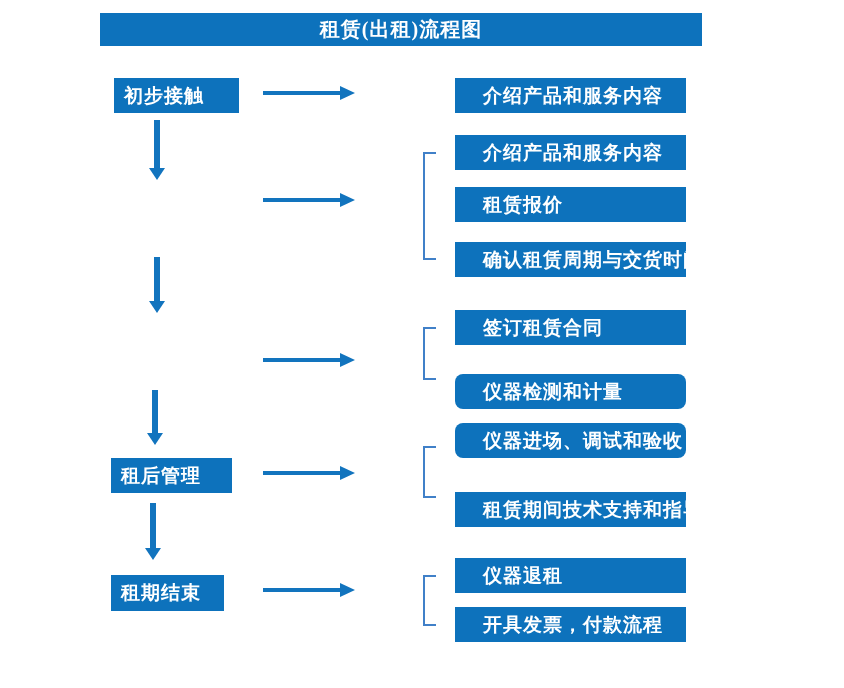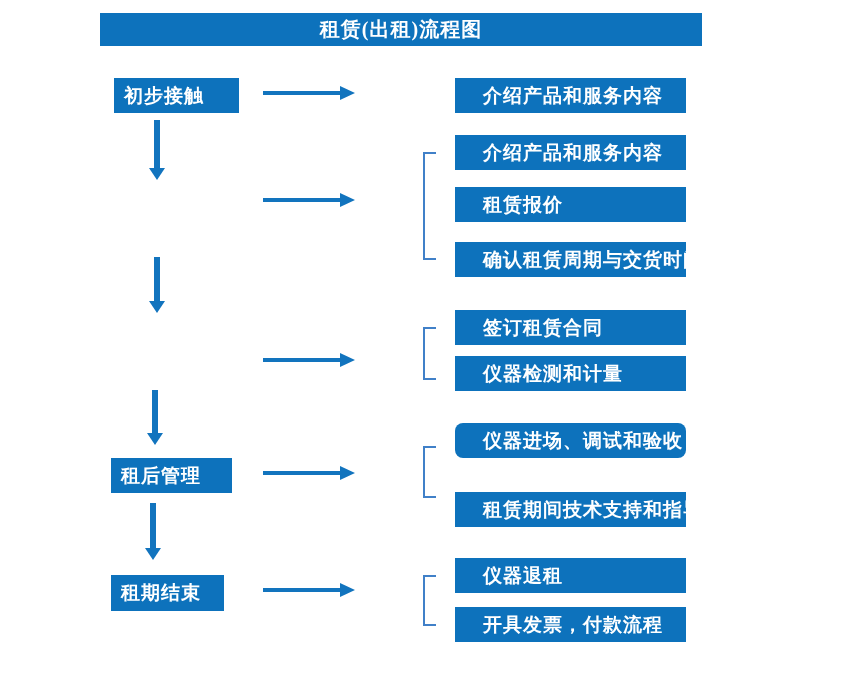--- a/index.html
+++ b/index.html
@@ -162,21 +162,21 @@
   <div class="bracket" style="top:446px; height:52px;"></div>
   <div class="bracket" style="top:575px; height:51px;"></div>
 
   <div class="box rbox" style="top:78px;">介绍产品和服务内容</div>
 
   <div class="box rbox" style="top:135px;">介绍产品和服务内容</div>
   <div class="box rbox" style="top:187px;font-family:Liberation Serif, serif;">租赁报价</div>
   <div class="box rbox" style="top:242px;">确认租赁周期与交货时间</div>
 
   <div class="box rbox" style="top:310px;">签订租赁合同</div>
-  <div class="box rbox" style="top:356px;">仪器检测和计量</div>
+  <div class="box rbox" style="top:374px;border-radius:8px;">仪器检测和计量</div>
 
   <div class="box rbox" style="top:423px;border-radius:8px;">仪器进场、调试和验收</div>
   <div class="box rbox" style="top:492px;">租赁期间技术支持和指导</div>
 
   <div class="box rbox" style="top:558px;">仪器退租</div>
   <div class="box rbox" style="top:607px;">开具发票，付款流程</div>
 
 </div>
 
 </body></html>

